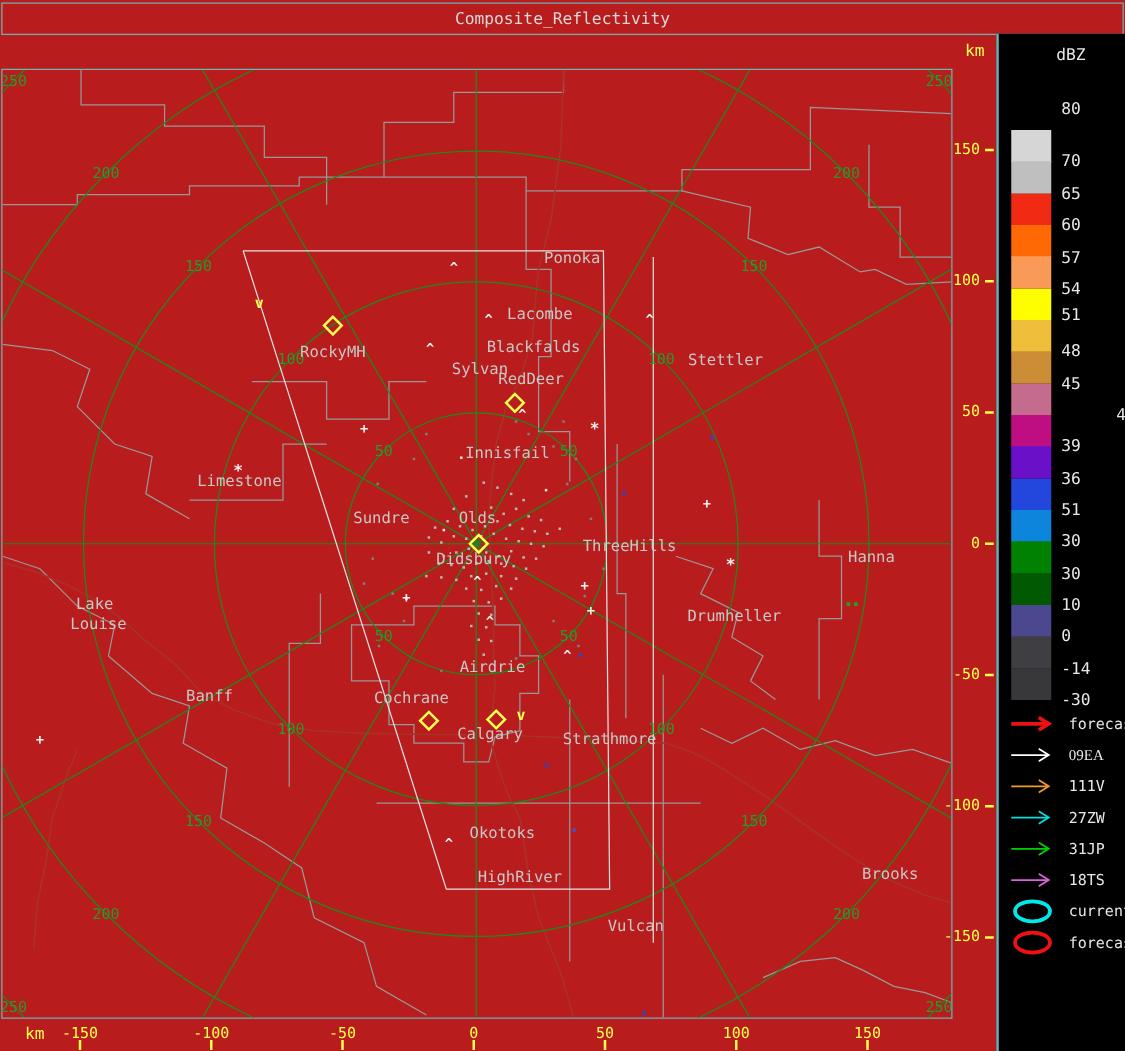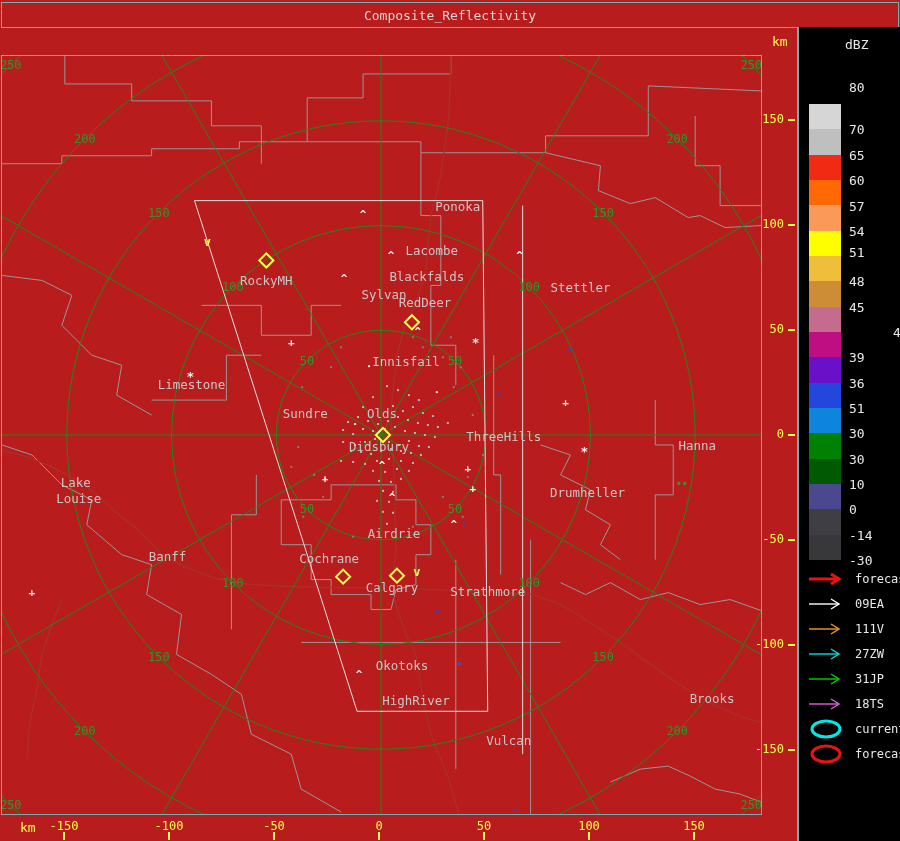--- a/index.html
+++ b/index.html
@@ -346,21 +346,21 @@
         <div class="swatch-label" style="top: 533.94px;">-30</div>
       </div>
     <div id="track-legend">
         <div class="legend-row" style="top: 542px;">
           <svg width="40" height="16">
             <line x1="2" y1="8" x2="31" y2="8" stroke="#ee1111" stroke-width="3"></line>
             <polyline points="24,3 32,8 24,13" fill="none" stroke="#ee1111" stroke-width="3"></polyline>
           </svg>
           <span class="legend-label">forecast</span>
         </div>
-        <div class="legend-row" style="top: 567px;">
+        <div class="legend-row" style="top: 567px; font-family: Liberation Serif, serif;">
           <svg width="40" height="16">
             <line x1="2" y1="8" x2="31" y2="8" stroke="#ffffff" stroke-width="1.4"></line>
             <polyline points="24,3 32,8 24,13" fill="none" stroke="#ffffff" stroke-width="1.4"></polyline>
           </svg>
           <span class="legend-label">09EA</span>
         </div>
         <div class="legend-row" style="top: 592px;">
           <svg width="40" height="16">
             <line x1="2" y1="8" x2="31" y2="8" stroke="#f49a2a" stroke-width="1.4"></line>
             <polyline points="24,3 32,8 24,13" fill="none" stroke="#f49a2a" stroke-width="1.4"></polyline>

